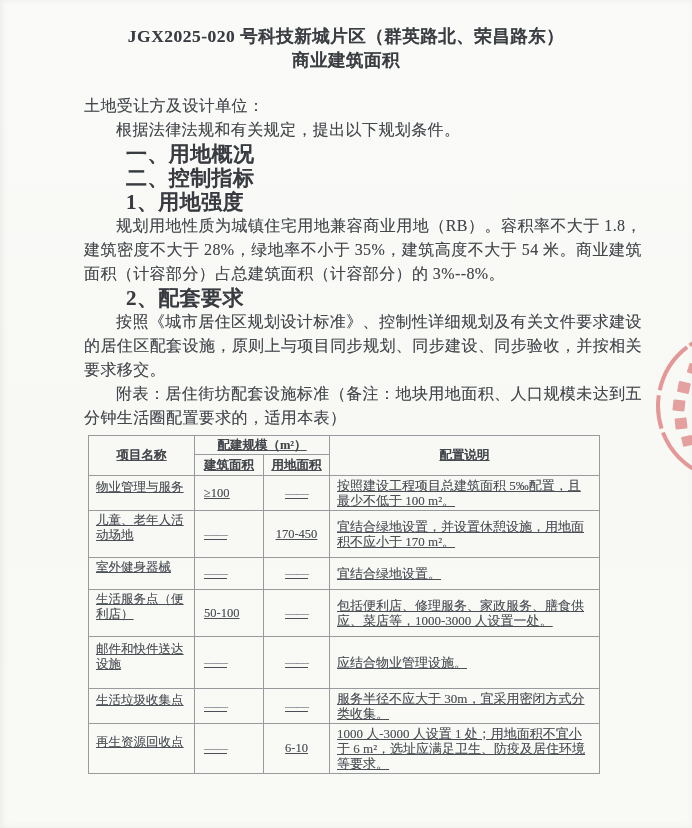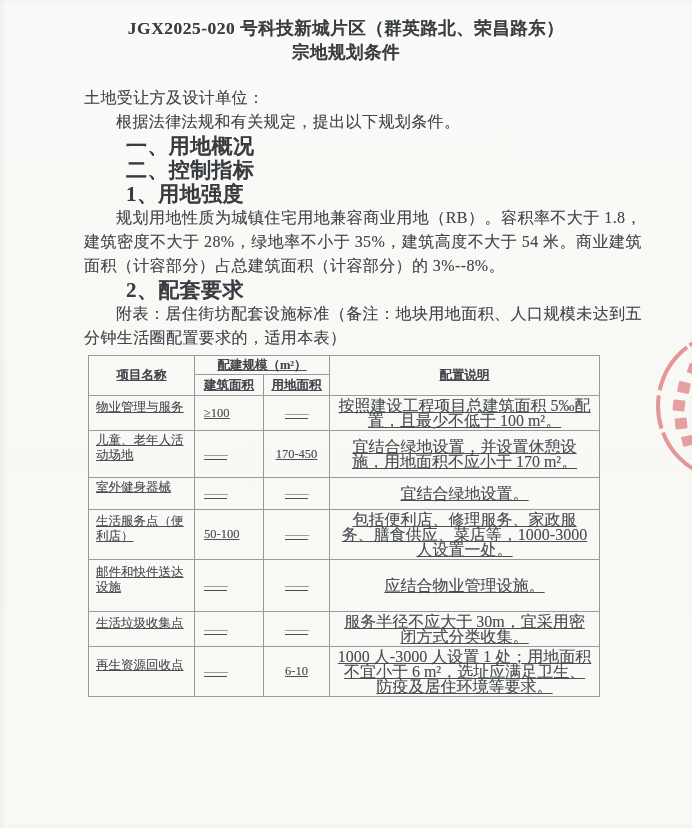--- a/index.html
+++ b/index.html
@@ -8,21 +8,21 @@
     position: relative;
     width: 692px;
     height: 828px;
     margin: 0 auto;
     background: linear-gradient(180deg, #fafaf8 0%, #f8f8f5 55%, #f9f9f6 100%);
     overflow: hidden;
     font-family: "Liberation Serif", "DejaVu Serif", serif;
     color: #44484d;
     box-shadow: inset 2px 0 6px rgba(120,120,120,0.10);
   }
-  .title-block { padding-top: 16px; text-align: center; }
+  .title-block { padding-top: 24px; text-align: center; }
   .title-line {
     font-size: 17.5px;
     font-weight: bold;
     line-height: 24px;
     color: #3a3e43;
     letter-spacing: 0.5px;
     text-shadow: 0 0 0.5px rgba(58,62,67,0.55);
   }
   .doc-number {
     margin-top: 9px;
@@ -54,21 +54,21 @@
   }
   table.annex td {
     border: 1px solid #979b9e;
     vertical-align: middle;
     line-height: 15px;
     text-shadow: 0 0 0.4px rgba(74,79,85,0.4);
   }
   td.c-name   { padding: 2px 4px 14px 7px; text-align: left; }
   td.c-floor  { padding: 2px 2px 2px 9px; text-align: left; }
   td.c-land   { padding: 2px 2px; text-align: center; }
-  td.c-desc   { padding: 2px 7px; text-align: center; font-size: 16px; line-height: 15px; }
+  td.c-desc   { padding: 2px 7px; text-align: left; font-size: 13px; line-height: 15px; }
   td.hdr      { text-align: center; font-weight: bold; color: #424periodic7; }
   td.hdr      { text-align: center; font-weight: bold; color: #42464b; }
   .dash { color: #84898e; letter-spacing: -1px; }
   
   .seal {
     position: absolute;
     left: 652px;
     top: 326px;
     width: 160px;
     height: 160px;
@@ -76,32 +76,33 @@
     filter: blur(0.5px);
   }
 </style>
 </head>
 <body>
 
 <div class="page">
 
   <div class="title-block">
     <div class="title-line">JGX2025-020 号科技新城片区（群英路北、荣昌路东）</div>
-    <div class="title-line">宗地规划条件</div>
+    <div class="title-line">商业建筑面积</div>
   </div>
 
 
   <div class="body-text">
     <p>土地受让方及设计单位：</p>
     <p class="indent">根据法律法规和有关规定，提出以下规划条件。</p>
     <p class="heading">一、用地概况</p>
     <p class="heading">二、控制指标</p>
     <p class="heading">1、用地强度</p>
     <p class="indent">规划用地性质为城镇住宅用地兼容商业用地（RB）。容积率不大于 1.8，建筑密度不大于 28%，绿地率不小于 35%，建筑高度不大于 54 米。商业建筑面积（计容部分）占总建筑面积（计容部分）的 3%--8%。</p>
     <p class="heading">2、配套要求</p>
+    <p class="indent">按照《城市居住区规划设计标准》、控制性详细规划及有关文件要求建设的居住区配套设施，原则上与项目同步规划、同步建设、同步验收，并按相关要求移交。</p>
     <p class="indent">附表：居住街坊配套设施标准（备注：地块用地面积、人口规模未达到五分钟生活圈配置要求的，适用本表）</p>
   </div>
 
   <table class="annex">
     <colgroup>
       <col style="width:106px">
         <col style="width:69px">
         <col style="width:66px">
         <col style="width:270px">
     </colgroup>

